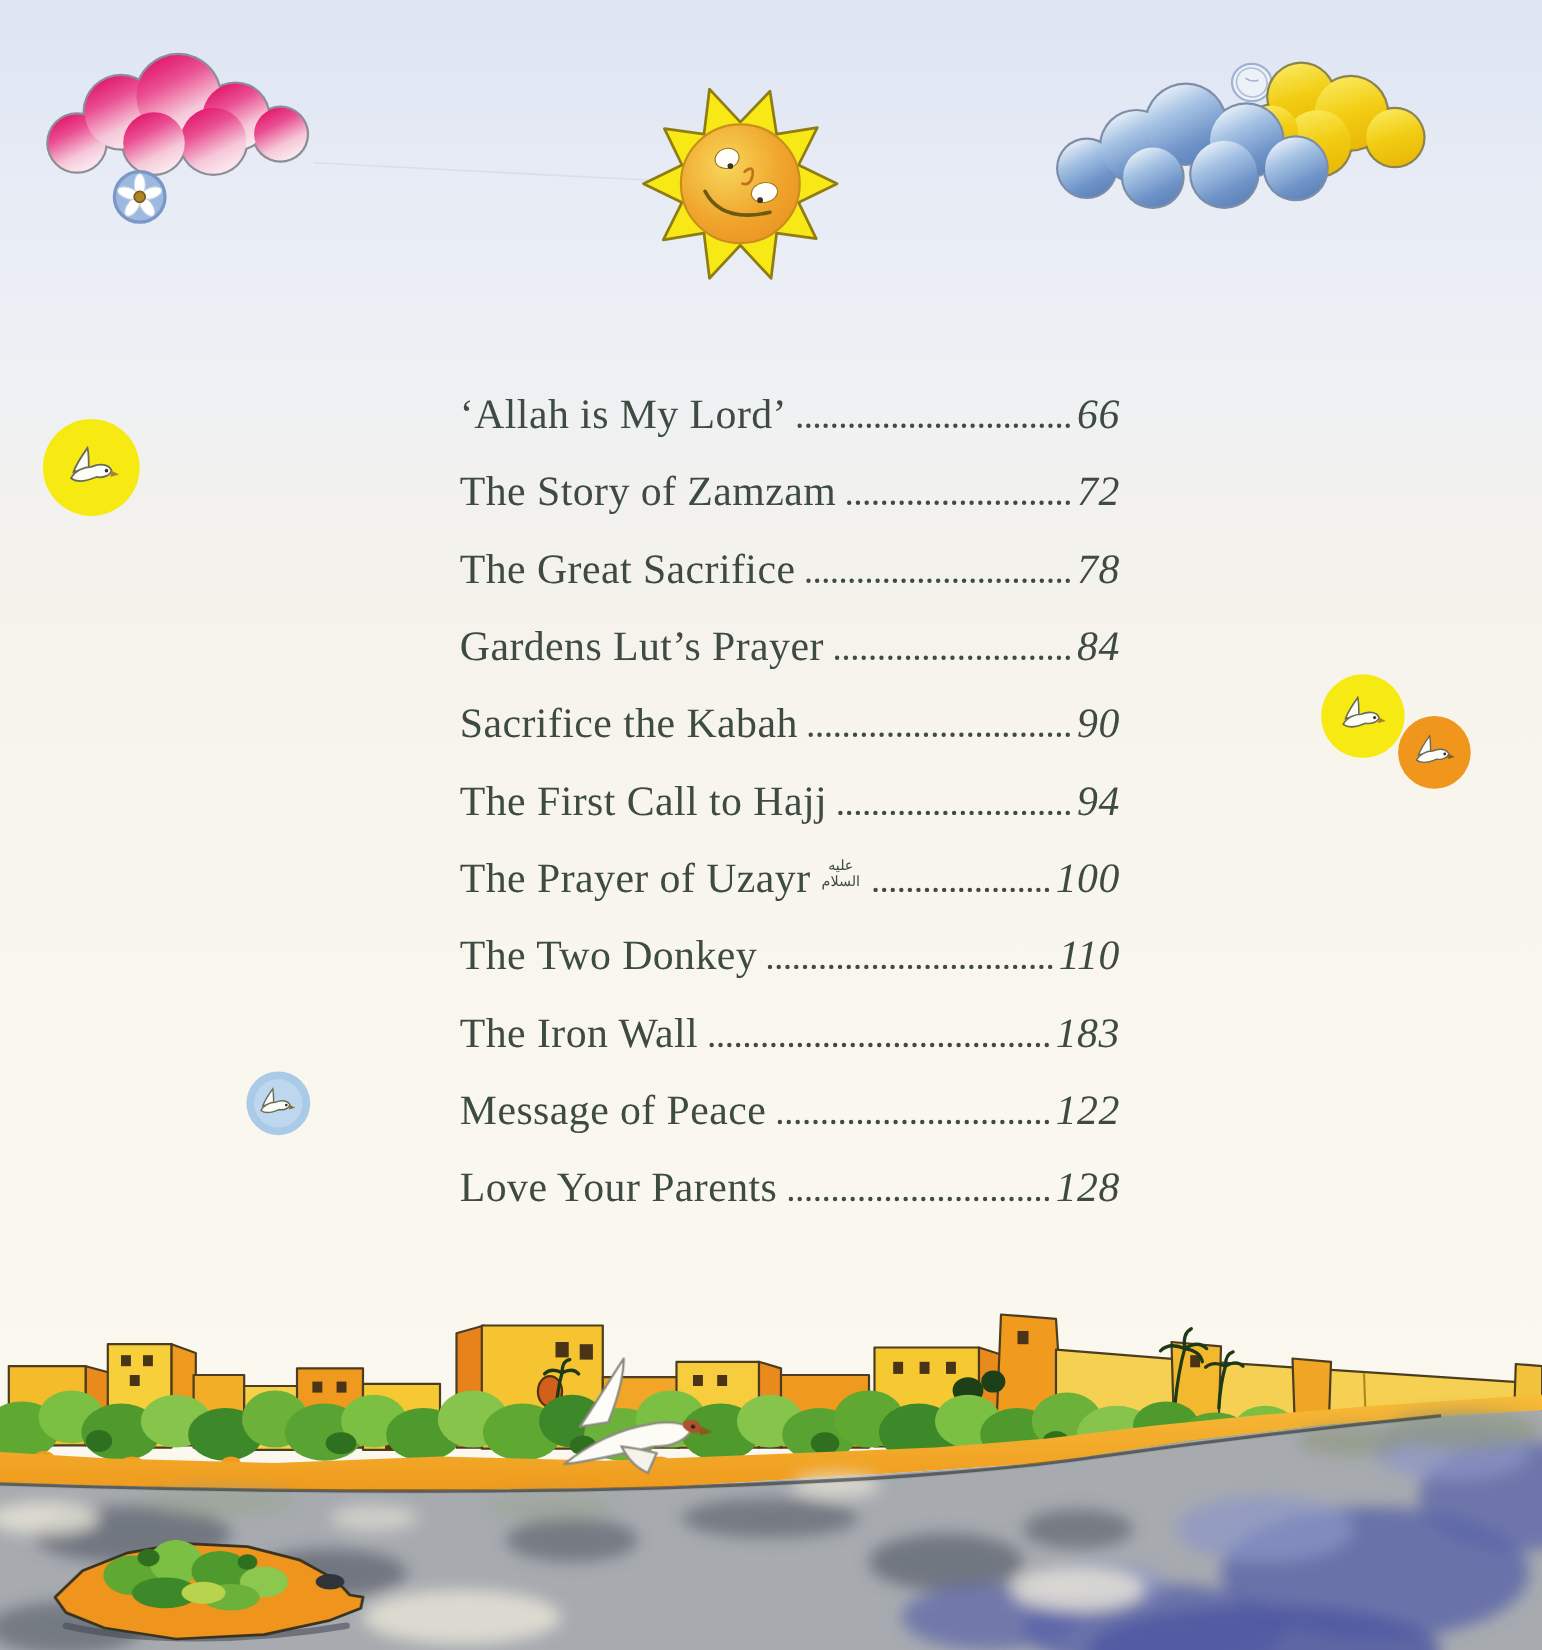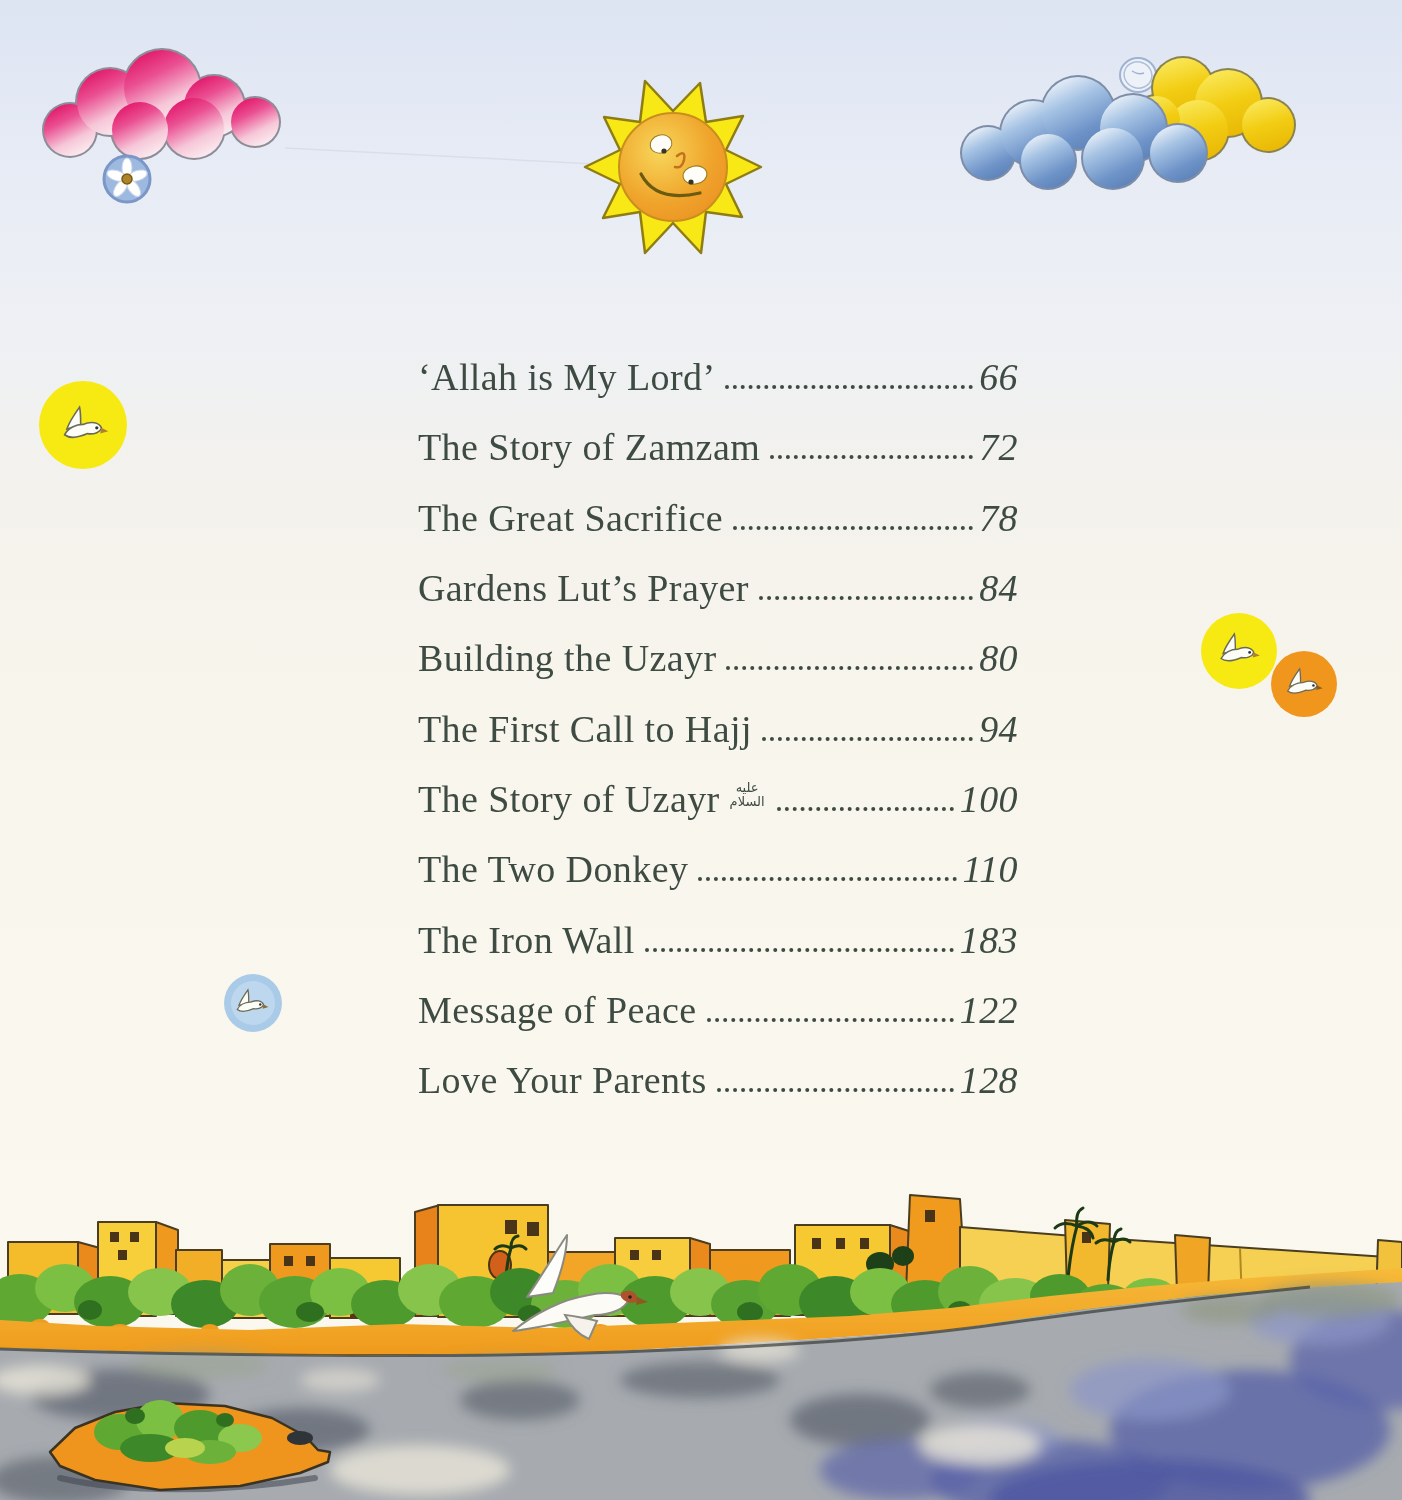--- a/index.html
+++ b/index.html
@@ -217,31 +217,31 @@
         <span class="toc-title">The Great Sacrifice</span>
         <span class="toc-leader"></span>
         <span class="toc-page">78</span>
       </div>
       <div class="toc-row">
         <span class="toc-title">Gardens Lut’s Prayer</span>
         <span class="toc-leader"></span>
         <span class="toc-page">84</span>
       </div>
       <div class="toc-row">
-        <span class="toc-title">Building the Uzayr</span>
-        <span class="toc-leader"></span>
-        <span class="toc-page">80</span>
+        <span class="toc-title">Sacrifice the Kabah</span>
+        <span class="toc-leader"></span>
+        <span class="toc-page">90</span>
       </div>
       <div class="toc-row">
         <span class="toc-title">The First Call to Hajj</span>
         <span class="toc-leader"></span>
         <span class="toc-page">94</span>
       </div>
       <div class="toc-row">
-        <span class="toc-title">The Story of Uzayr</span>
+        <span class="toc-title">The Prayer of Uzayr</span>
         <span class="honorific">
           <span>عليه</span>
           <span>السلام</span>
         </span>
         <span class="toc-leader"></span>
         <span class="toc-page">100</span>
       </div>
       <div class="toc-row">
         <span class="toc-title">The Two Donkey</span>
         <span class="toc-leader"></span>

